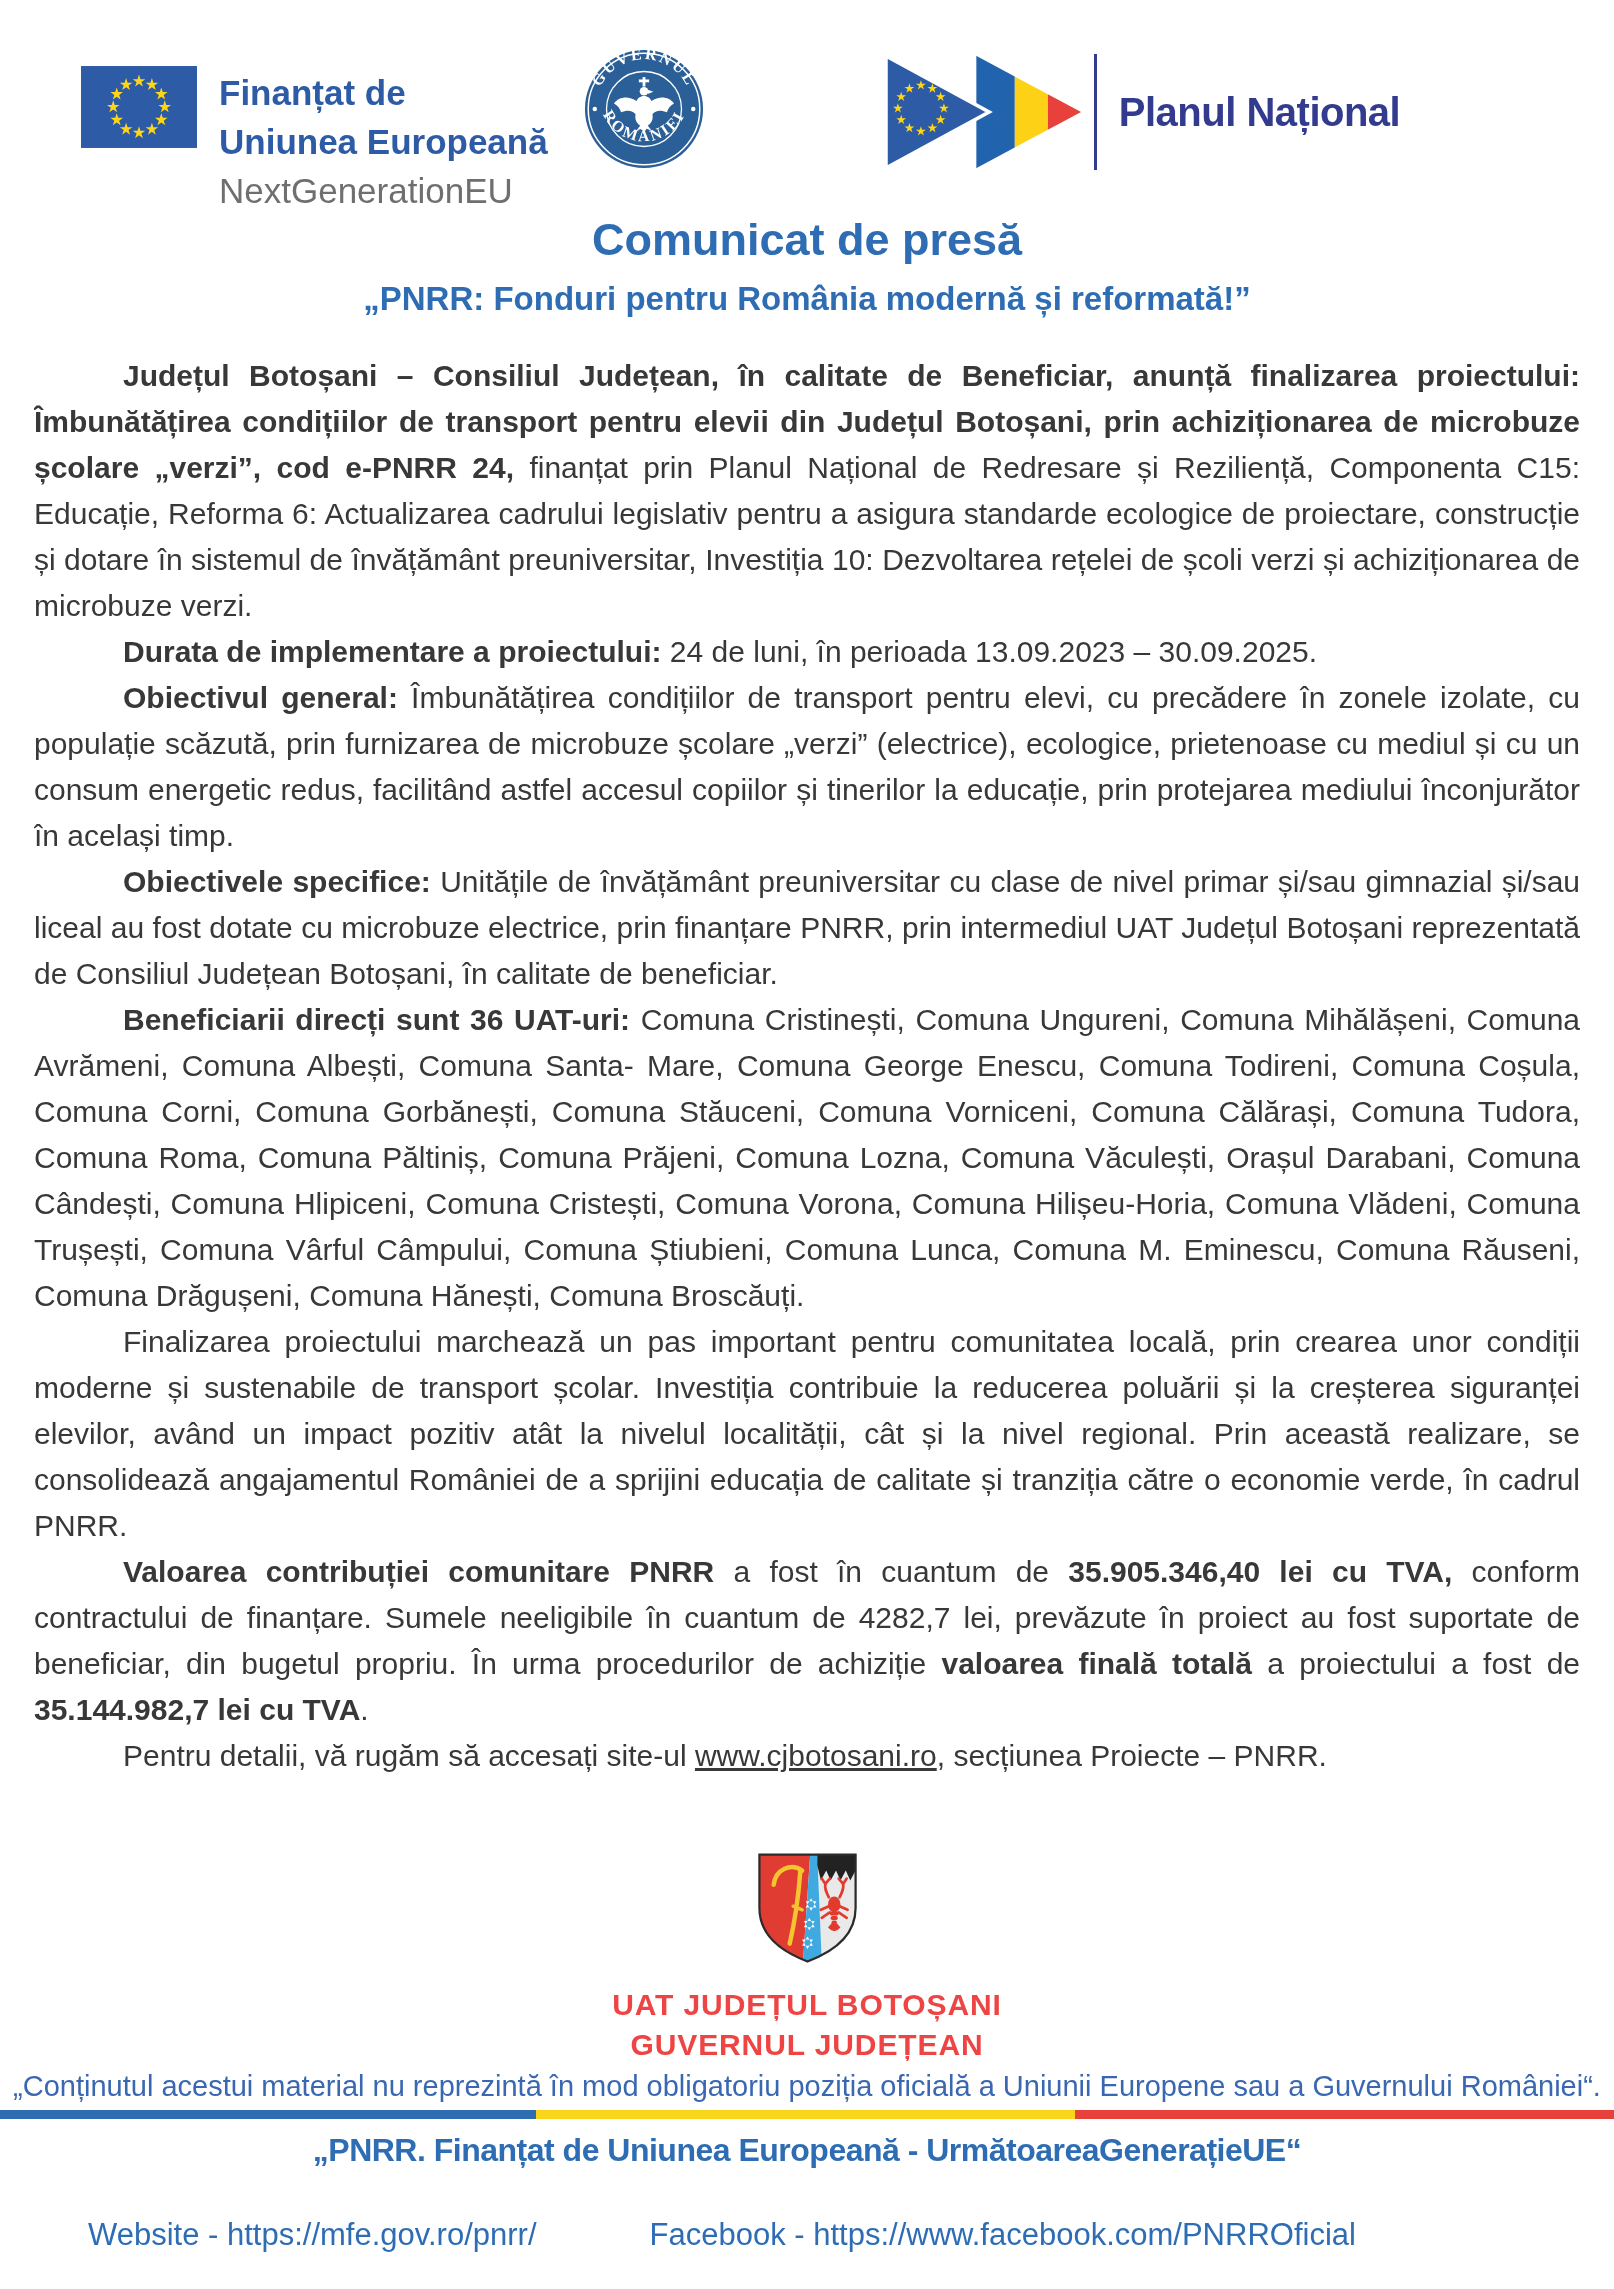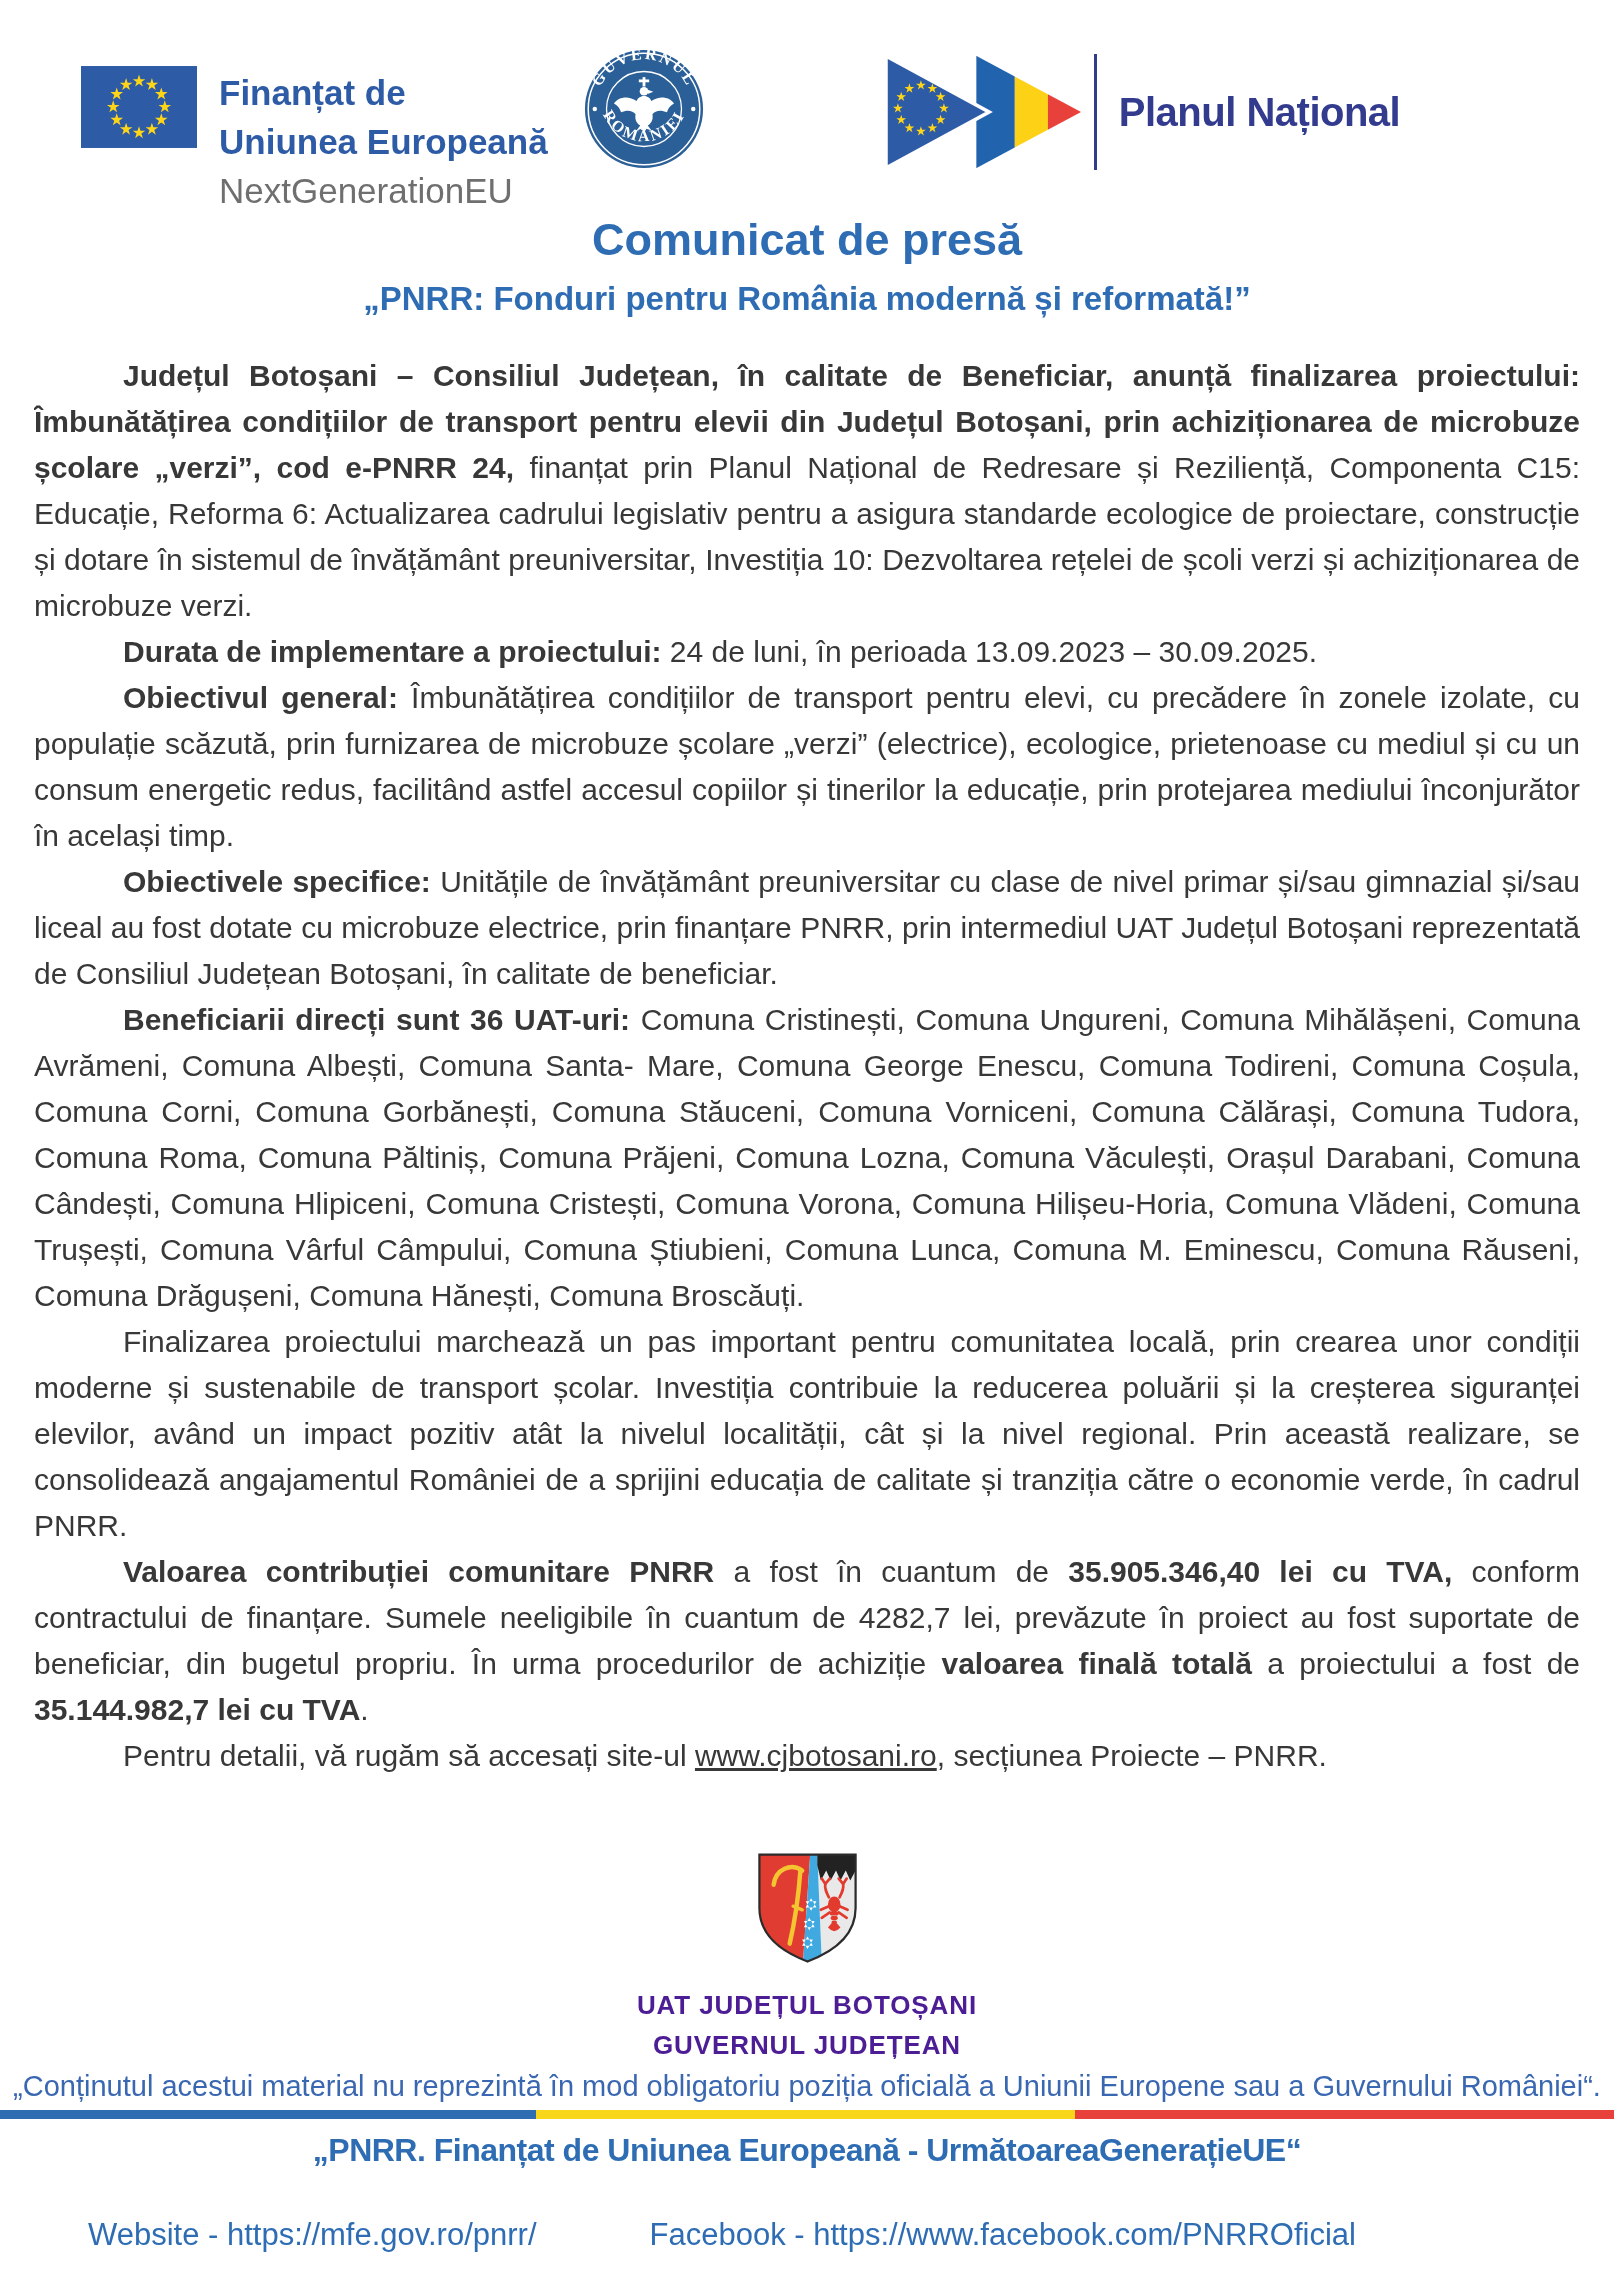--- a/index.html
+++ b/index.html
@@ -46,21 +46,21 @@
   .body-region{position:absolute;top:353px;left:34px;right:34px;height:1469px;overflow:hidden;}
   .para{
     font-size:30px;line-height:46px;color:var(--text-dark);
     text-align:justify;text-indent:89px;
   }
   .para .b{font-weight:bold;}
   .para a.link{color:var(--text-dark);text-decoration:underline;}
   
   .crest-block{position:absolute;top:1851px;left:0;width:100%;text-align:center;}
   .crest-block svg{display:block;margin:0 auto;}
-  .crest-caption{margin-top:20px;font-size:26px;font-weight:bold;color:#4c1d95;
+  .crest-caption{margin-top:20px;font-size:30px;font-weight:bold;color:#ef4444;
     line-height:40px;letter-spacing:0.9px;}
   
   .disclaimer{position:absolute;top:2070px;left:0;width:100%;text-align:center;
     font-size:29px;color:var(--disclaimer-blue);}
   .tricolor-bar{position:absolute;top:2110px;left:0;width:100%;height:9.2px;display:flex;}
   .tricolor-bar .seg-b{width:33.2%;background:var(--bar-blue);}
   .tricolor-bar .seg-y{width:33.4%;background:#F8D71A;}
   .tricolor-bar .seg-r{flex:1;background:var(--ro-red);}
   .slogan{position:absolute;top:2132px;left:0;width:100%;text-align:center;
     font-size:32px;font-weight:bold;color:var(--accent-blue);letter-spacing:-0.5px;}

